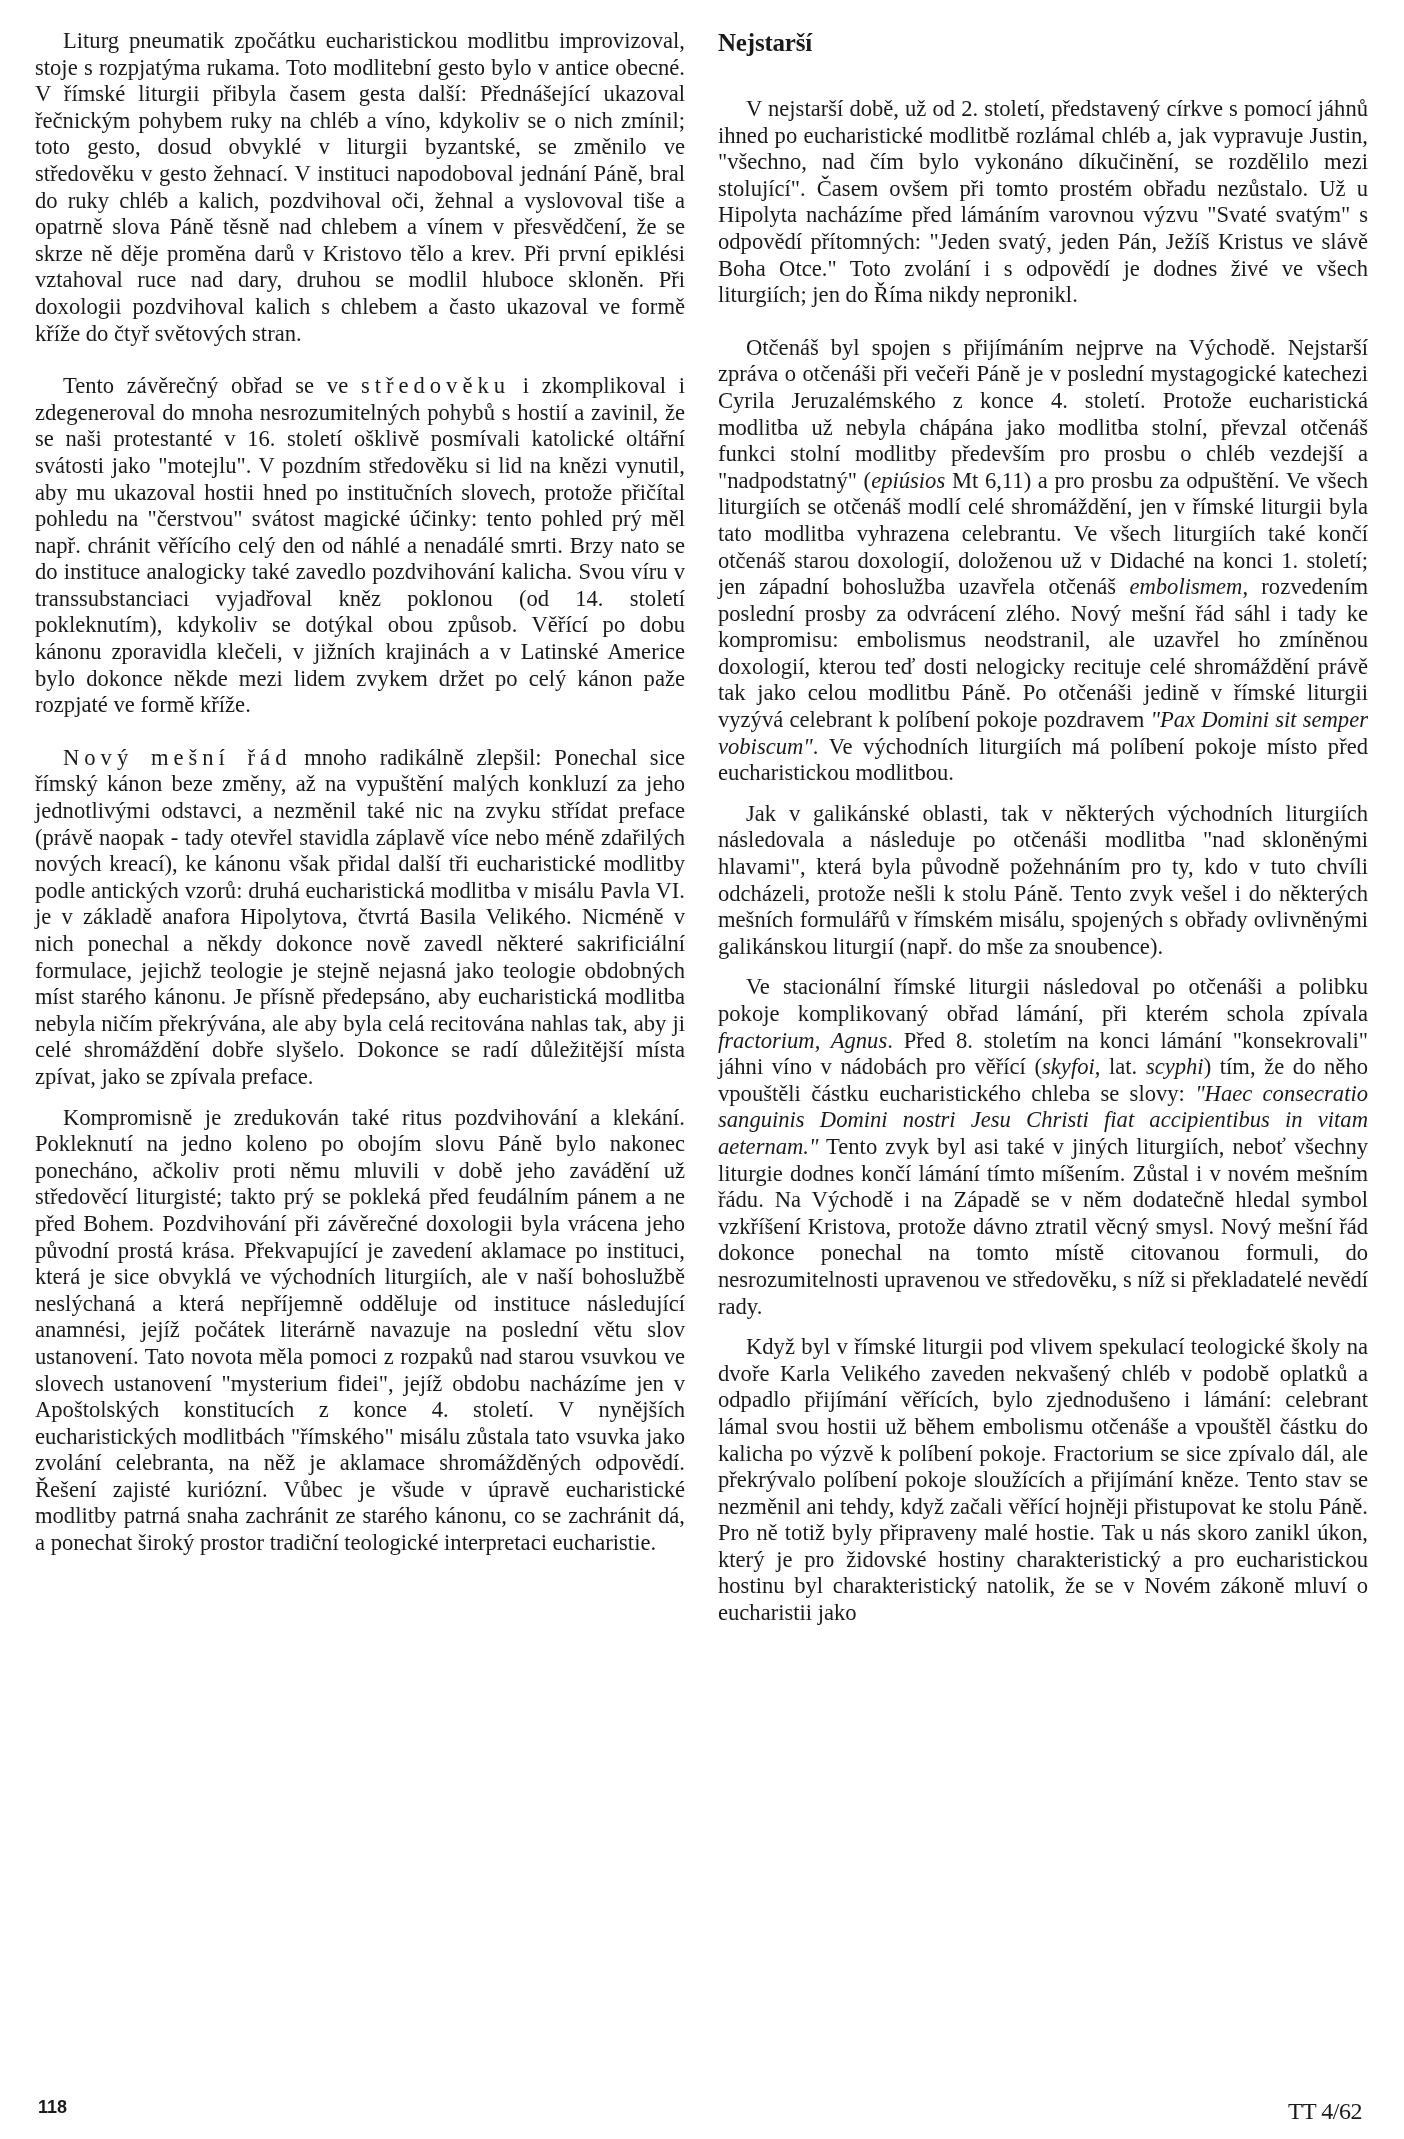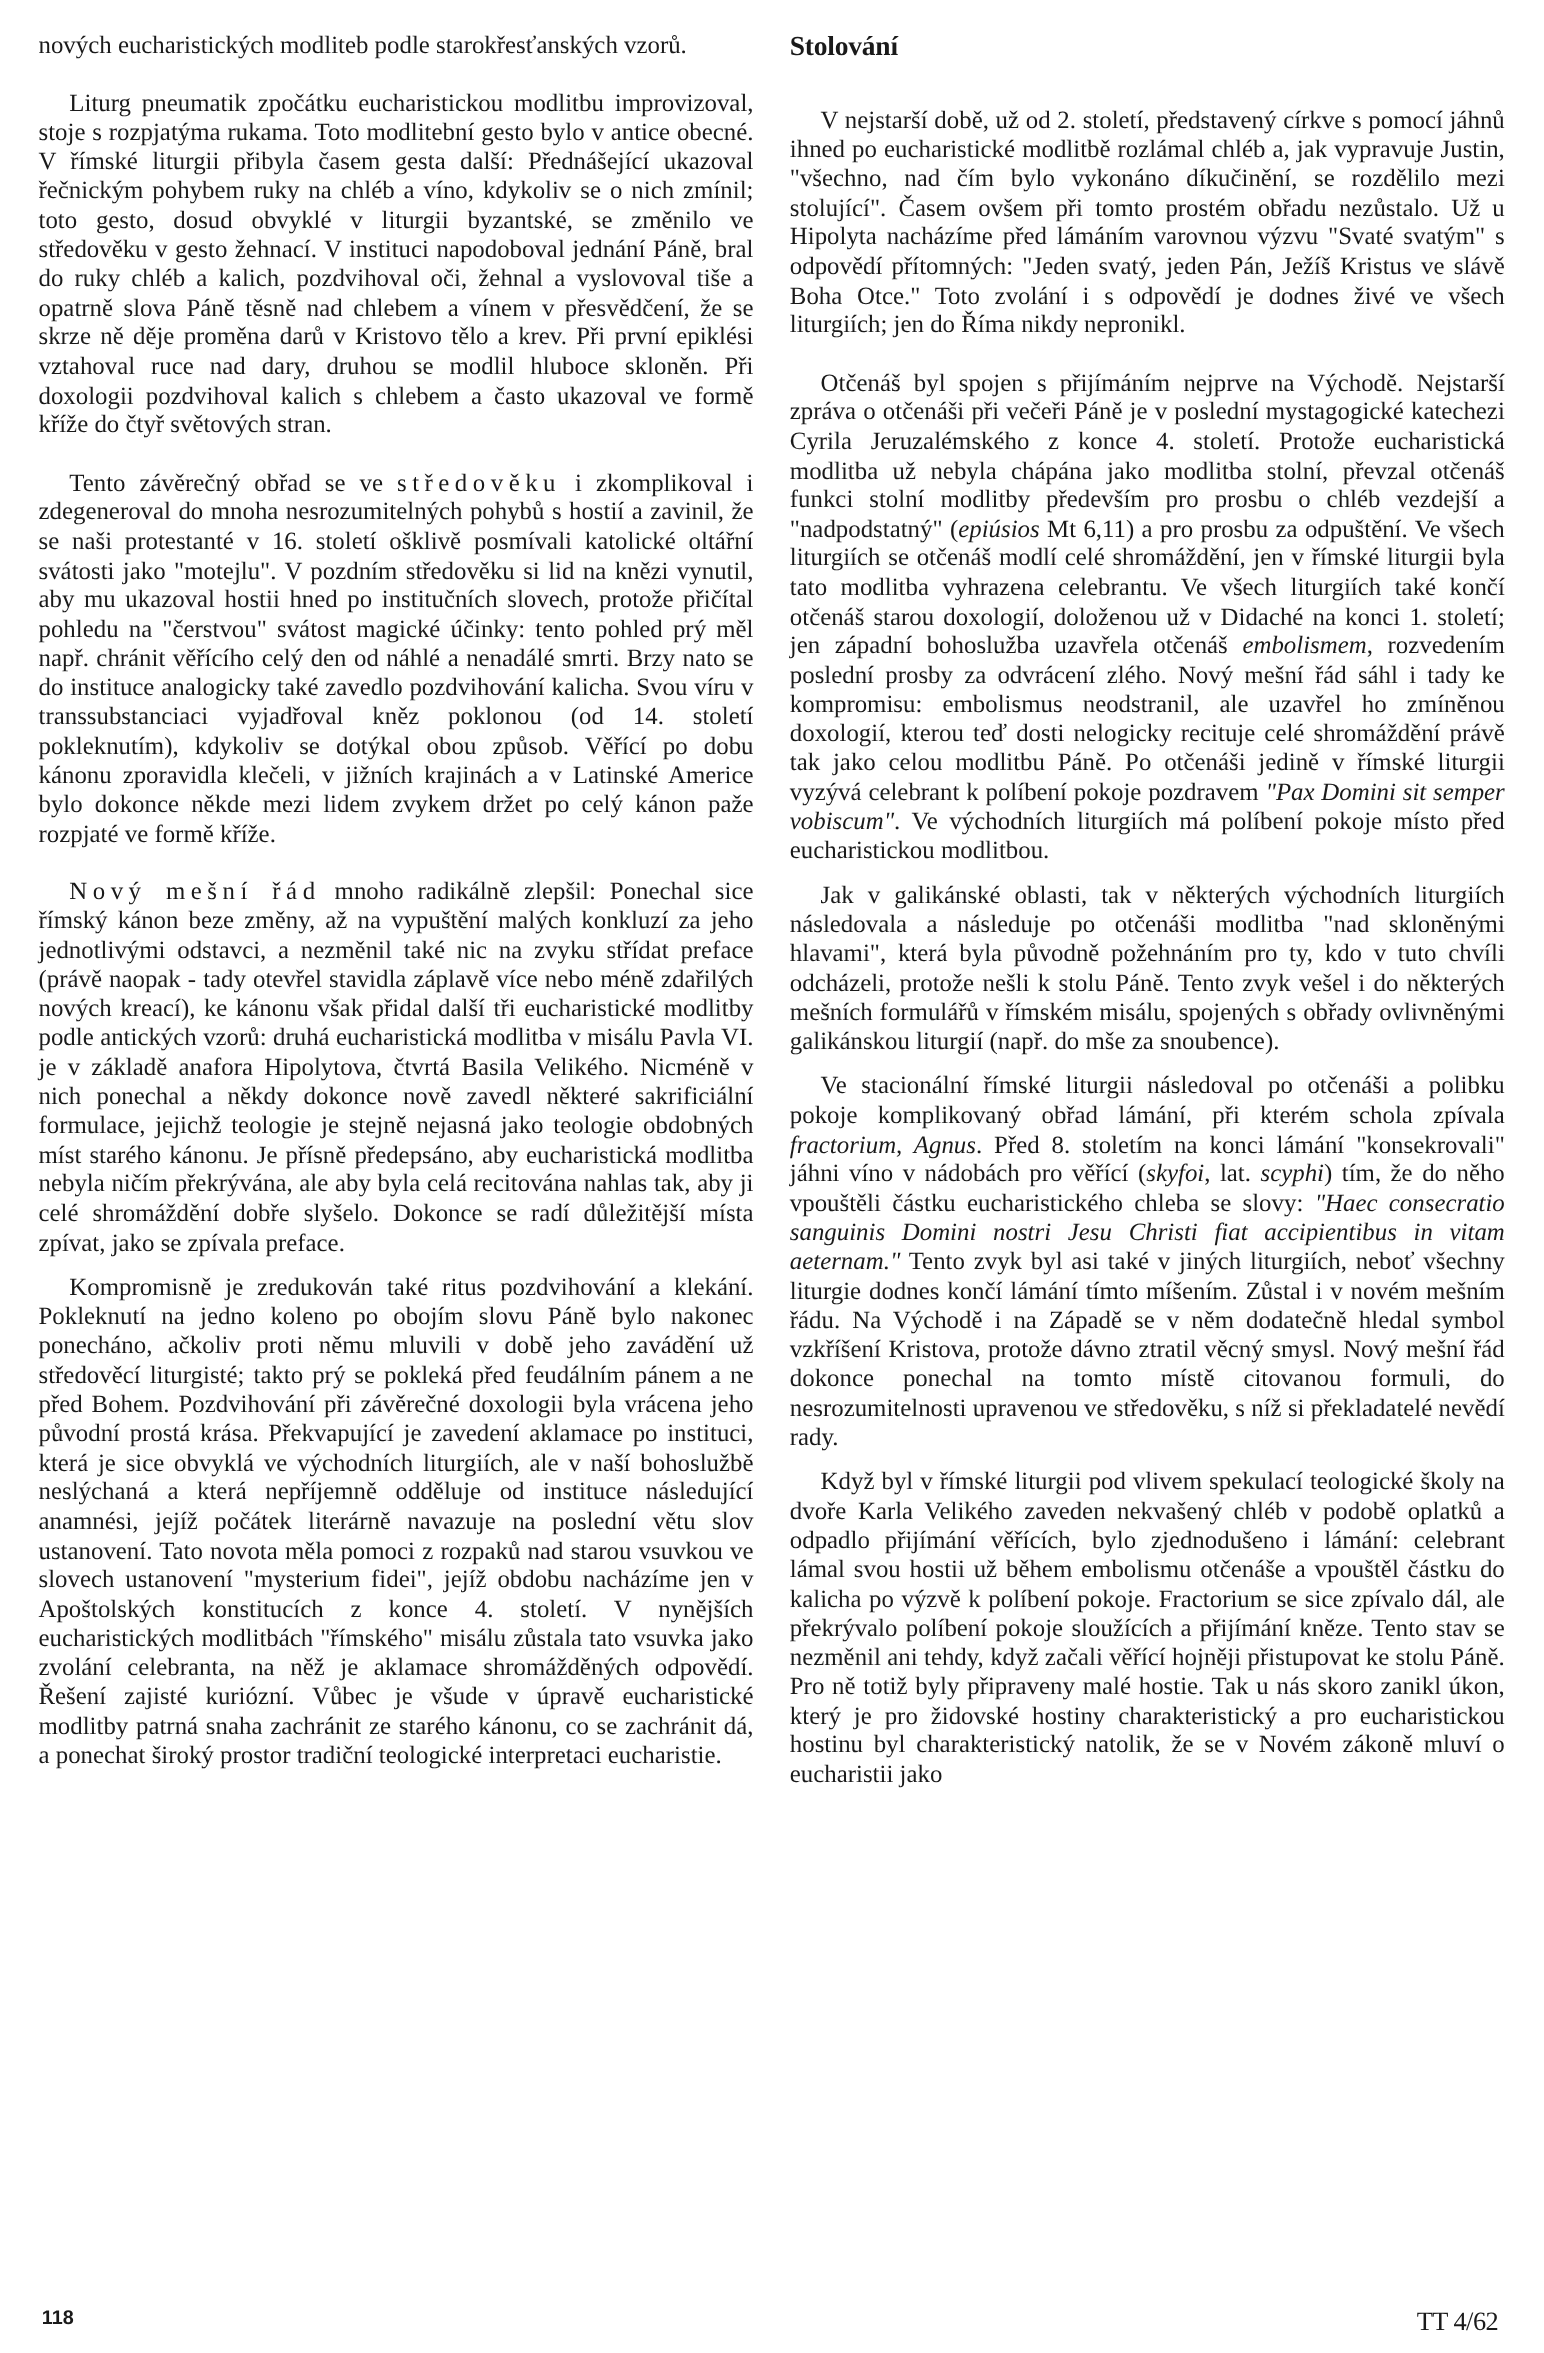--- a/index.html
+++ b/index.html
@@ -31,29 +31,28 @@
   }
   .footer-issue {
     position: absolute; right: 42px; top: 2098px;
     font-size: 24px; letter-spacing: -0.5px;
   }
 </style>
 </head>
 <body>
 
 <div class="col col-left">
-  <p class="para noindent">nových eucharistických modliteb podle starokřesťanských vzorů.</p>
   <p class="para">Liturg pneumatik zpočátku eucharistickou modlitbu improvizoval, stoje s rozpjatýma rukama. Toto modlitební gesto bylo v antice obecné. V římské liturgii přibyla časem gesta další: Přednášející ukazoval řečnickým pohybem ruky na chléb a víno, kdykoliv se o nich zmínil; toto gesto, dosud obvyklé v liturgii byzantské, se změnilo ve středověku v gesto žehnací. V instituci napodoboval jednání Páně, bral do ruky chléb a kalich, pozdvihoval oči, žehnal a vyslovoval tiše a opatrně slova Páně těsně nad chlebem a vínem v přesvědčení, že se skrze ně děje proměna darů v Kristovo tělo a krev. Při první epiklési vztahoval ruce nad dary, druhou se modlil hluboce skloněn. Při doxologii pozdvihoval kalich s chlebem a často ukazoval ve formě kříže do čtyř světových stran.</p>
   <p class="para"><span>Tento závěrečný obřad se ve </span><span class="spaced">středověku</span><span> i zkomplikoval i zdegeneroval do mnoha nesrozumitelných pohybů s hostií a zavinil, že se naši protestanté v 16. století ošklivě posmívali katolické oltářní svátosti jako "motejlu". V pozdním středověku si lid na knězi vynutil, aby mu ukazoval hostii hned po institučních slovech, protože přičítal pohledu na "čerstvou" svátost magické účinky: tento pohled prý měl např. chránit věřícího celý den od náhlé a nenadálé smrti. Brzy nato se do instituce analogicky také zavedlo pozdvihování kalicha. Svou víru v transsubstanciaci vyjadřoval kněz poklonou (od 14. století pokleknutím), kdykoliv se dotýkal obou způsob. Věřící po dobu kánonu zporavidla klečeli, v jižních krajinách a v Latinské Americe bylo dokonce někde mezi lidem zvykem držet po celý kánon paže rozpjaté ve formě kříže.</span></p>
   <p class="para tight"><span class="spaced">Nový mešní řád</span><span> mnoho radikálně zlepšil: Ponechal sice římský kánon beze změny, až na vypuštění malých konkluzí za jeho jednotlivými odstavci, a nezměnil také nic na zvyku střídat preface (právě naopak - tady otevřel stavidla záplavě více nebo méně zdařilých nových kreací), ke kánonu však přidal další tři eucharistické modlitby podle antických vzorů: druhá eucharistická modlitba v misálu Pavla VI. je v základě anafora Hipolytova, čtvrtá Basila Velikého. Nicméně v nich ponechal a někdy dokonce nově zavedl některé sakrificiální formulace, jejichž teologie je stejně nejasná jako teologie obdobných míst starého kánonu. Je přísně předepsáno, aby eucharistická modlitba nebyla ničím překrývána, ale aby byla celá recitována nahlas tak, aby ji celé shromáždění dobře slyšelo. Dokonce se radí důležitější místa zpívat, jako se zpívala preface.</span></p>
   <p class="para">Kompromisně je zredukován také ritus pozdvihování a klekání. Pokleknutí na jedno koleno po obojím slovu Páně bylo nakonec ponecháno, ačkoliv proti němu mluvili v době jeho zavádění už středověcí liturgisté; takto prý se pokleká před feudálním pánem a ne před Bohem. Pozdvihování při závěrečné doxologii byla vrácena jeho původní prostá krása. Překvapující je zavedení aklamace po instituci, která je sice obvyklá ve východních liturgiích, ale v naší bohoslužbě neslýchaná a která nepříjemně odděluje od instituce následující anamnési, jejíž počátek literárně navazuje na poslední větu slov ustanovení. Tato novota měla pomoci z rozpaků nad starou vsuvkou ve slovech ustanovení "mysterium fidei", jejíž obdobu nacházíme jen v Apoštolských konstitucích z konce 4. století. V nynějších eucharistických modlitbách "římského" misálu zůstala tato vsuvka jako zvolání celebranta, na něž je aklamace shromážděných odpovědí. Řešení zajisté kuriózní. Vůbec je všude v úpravě eucharistické modlitby patrná snaha zachránit ze starého kánonu, co se zachránit dá, a ponechat široký prostor tradiční teologické interpretaci eucharistie.</p>
 </div>
 
 <div class="col col-right">
-  <h2 class="heading">Stolování</h2>
+  <h2 class="heading">Nejstarší</h2>
   <p class="para">V nejstarší době, už od 2. století, představený církve s pomocí jáhnů ihned po eucharistické modlitbě rozlámal chléb a, jak vypravuje Justin, "všechno, nad čím bylo vykonáno díkučinění, se rozdělilo mezi stolující". Časem ovšem při tomto prostém obřadu nezůstalo. Už u Hipolyta nacházíme před lámáním varovnou výzvu "Svaté svatým" s odpovědí přítomných: "Jeden svatý, jeden Pán, Ježíš Kristus ve slávě Boha Otce." Toto zvolání i s odpovědí je dodnes živé ve všech liturgiích; jen do Říma nikdy nepronikl.</p>
   <p class="para tight"><span>Otčenáš byl spojen s přijímáním nejprve na Východě. Nejstarší zpráva o otčenáši při večeři Páně je v poslední mystagogické katechezi Cyrila Jeruzalémského z konce 4. století. Protože eucharistická modlitba už nebyla chápána jako modlitba stolní, převzal otčenáš funkci stolní modlitby především pro prosbu o chléb vezdejší a "nadpodstatný" (</span><em>epiúsios</em><span> Mt 6,11) a pro prosbu za odpuštění. Ve všech liturgiích se otčenáš modlí celé shromáždění, jen v římské liturgii byla tato modlitba vyhrazena celebrantu. Ve všech liturgiích také končí otčenáš starou doxologií, doloženou už v Didaché na konci 1. století; jen západní bohoslužba uzavřela otčenáš </span><em>embolismem</em><span>, rozvedením poslední prosby za odvrácení zlého. Nový mešní řád sáhl i tady ke kompromisu: embolismus neodstranil, ale uzavřel ho zmíněnou doxologií, kterou teď dosti nelogicky recituje celé shromáždění právě tak jako celou modlitbu Páně. Po otčenáši jedině v římské liturgii vyzývá celebrant k políbení pokoje pozdravem </span><em>"Pax Domini sit semper vobiscum"</em><span>. Ve východních liturgiích má políbení pokoje místo před eucharistickou modlitbou.</span></p>
   <p class="para tight">Jak v galikánské oblasti, tak v některých východních liturgiích následovala a následuje po otčenáši modlitba "nad skloněnými hlavami", která byla původně požehnáním pro ty, kdo v tuto chvíli odcházeli, protože nešli k stolu Páně. Tento zvyk vešel i do některých mešních formulářů v římském misálu, spojených s obřady ovlivněnými galikánskou liturgií (např. do mše za snoubence).</p>
   <p class="para tight"><span>Ve stacionální římské liturgii následoval po otčenáši a polibku pokoje komplikovaný obřad lámání, při kterém schola zpívala </span><em>fractorium, Agnus</em><span>. Před 8. stoletím na konci lámání "konsekrovali" jáhni víno v nádobách pro věřící (</span><em>skyfoi</em><span>, lat. </span><em>scyphi</em><span>) tím, že do něho vpouštěli částku eucharistického chleba se slovy: </span><em>"Haec consecratio sanguinis Domini nostri Jesu Christi fiat accipientibus in vitam aeternam."</em><span> Tento zvyk byl asi také v jiných liturgiích, neboť všechny liturgie dodnes končí lámání tímto míšením. Zůstal i v novém mešním řádu. Na Východě i na Západě se v něm dodatečně hledal symbol vzkříšení Kristova, protože dávno ztratil věcný smysl. Nový mešní řád dokonce ponechal na tomto místě citovanou formuli, do nesrozumitelnosti upravenou ve středověku, s níž si překladatelé nevědí rady.</span></p>
   <p class="para">Když byl v římské liturgii pod vlivem spekulací teologické školy na dvoře Karla Velikého zaveden nekvašený chléb v podobě oplatků a odpadlo přijímání věřících, bylo zjednodušeno i lámání: celebrant lámal svou hostii už během embolismu otčenáše a vpouštěl částku do kalicha po výzvě k políbení pokoje. Fractorium se sice zpívalo dál, ale překrývalo políbení pokoje sloužících a přijímání kněze. Tento stav se nezměnil ani tehdy, když začali věřící hojněji přistupovat ke stolu Páně. Pro ně totiž byly připraveny malé hostie. Tak u nás skoro zanikl úkon, který je pro židovské hostiny charakteristický a pro eucharistickou hostinu byl charakteristický natolik, že se v Novém zákoně mluví o eucharistii jako</p>
 </div>
 
 <div class="footer-page">118</div>
 <div class="footer-issue">TT 4/62</div>
 

